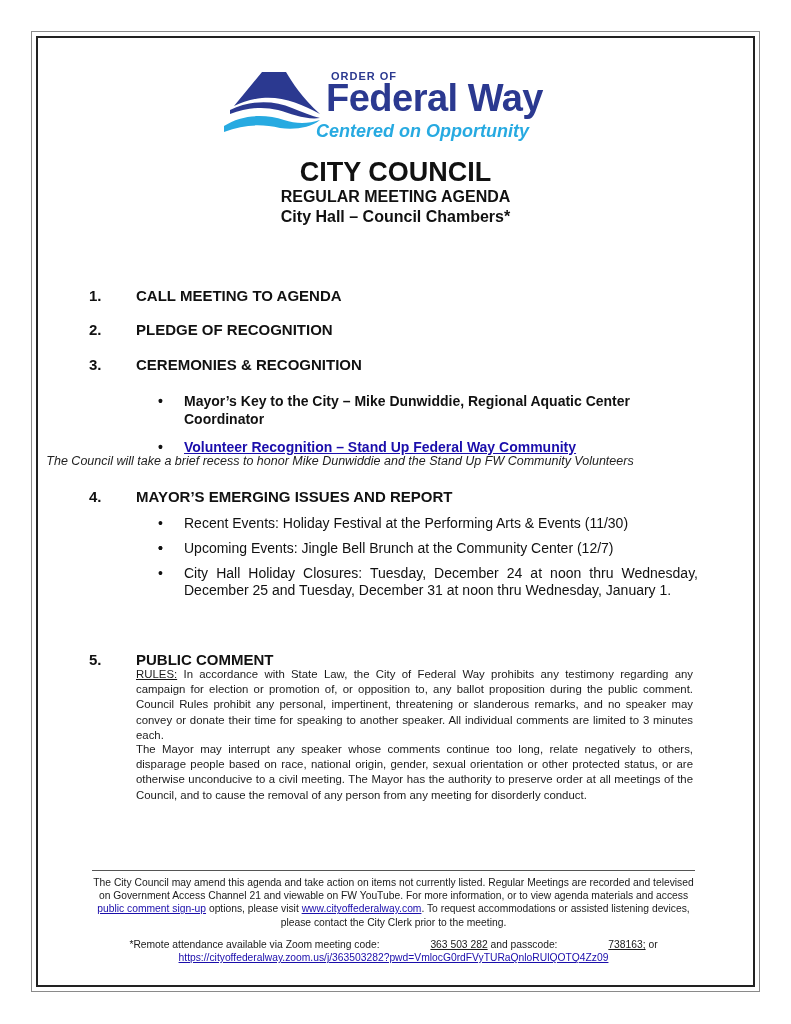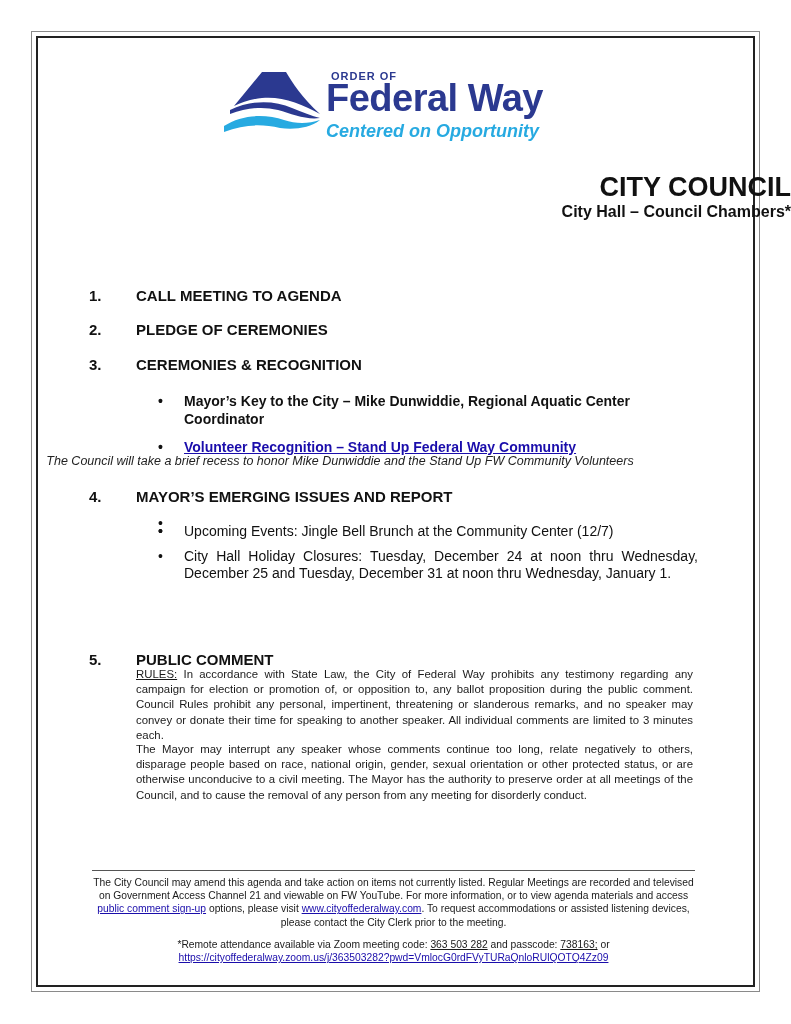--- a/index.html
+++ b/index.html
@@ -9,24 +9,24 @@
                   border: 1px solid #8a8a8a; box-sizing: border-box; }
   .inner-border { position: absolute; left: 36px; top: 36px; width: 719px; height: 951px;
                   border: 2px solid #222; box-sizing: border-box; }
 
   .logo { position: absolute; left: 222px; top: 66px; width: 350px; height: 80px; }
   .logo svg.mark { position: absolute; left: 0; top: 4px; }
   .logo .city-of { position: absolute; left: 109px; top: 4px; font-size: 11px; font-weight: bold;
                    color: #2b3990; letter-spacing: 1px; }
   .logo .fw { position: absolute; left: 104px; top: 10px; font-size: 38px; font-weight: bold;
               color: #2b3990; letter-spacing: -0.5px; line-height: 44px; }
-  .logo .tagline { position: absolute; left: 104px; top: 55px; font-size: 18px; font-style: italic;
+  .logo .tagline { position: absolute; left: 94px; top: 55px; font-size: 18px; font-style: italic;
                    font-weight: bold; color: #27aae1; }
 
-  .header { position: absolute; left: 0; width: 791px; text-align: right; top: 172px; }
+  .header { position: absolute; left: 0; width: 791px; text-align: center; top: 157px; }
   .header .title { font-size: 27px; font-weight: bold; line-height: 30px; }
   .header .sub { font-size: 16px; font-weight: bold; line-height: 20px; }
 
   .item { position: absolute; left: 89px; font-size: 15px; font-weight: bold; }
   .item .num { position: absolute; left: 0; top: 0; }
   .item .label { position: absolute; left: 47px; top: 0; white-space: nowrap; }
 
   .bullet-list { position: absolute; font-size: 14px; }
   .bullet { position: relative; padding-left: 26px; }
   .bullet .dot { position: absolute; left: 0; top: 0; }
@@ -41,51 +41,52 @@
 
   .para { position: absolute; left: 136px; width: 557px; font-size: 11.4px; line-height: 15.2px;
           text-align: justify; color: #1a1a1a; }
   .para .u { text-decoration: underline; }
 
   .footer-rule { position: absolute; left: 92px; top: 870px; width: 603px; height: 0;
                  border-top: 1px solid #555; }
   .footer-text { position: absolute; left: 92px; width: 603px; text-align: center; font-size: 10.3px;
                  line-height: 13.2px; color: #1a1a1a; }
   .footer-text a { color: #1a0dab; text-decoration: underline; }
-  .footer-text .u { text-decoration: underline; }
+  .footer-text .u { text-decoration: underline; margin-left: 48px; }
 </style>
 </head>
 <body>
 
 <div class="outer-border"></div>
 <div class="inner-border"></div>
 
 <div class="logo">
   <svg class="mark" width="100" height="62" viewBox="0 0 100 62">
     <path d="M40 2 L64 2 C70 12 80 28 98 44 C80 34 60 26 40 28 C30 29 20 32 12 36 Z" fill="#2b3990"></path>
     <path d="M8 40 C28 30 52 30 70 38 C80 42 90 46 98 48 C84 50 70 44 56 40 C40 36 24 38 8 44 Z" fill="#2b3990"></path>
     <path d="M2 56 C20 44 44 44 62 50 C74 54 86 54 98 50 C88 58 72 60 58 58 C40 54 22 54 2 62 Z" fill="#27aae1"></path>
   </svg>
   <span class="city-of">ORDER OF</span>
   <span class="fw">Federal Way</span>
   <span class="tagline">Centered on Opportunity</span>
 </div>
 
 <div class="header">
   <div class="title">CITY COUNCIL</div>
+  <div class="sub">REGULAR MEETING AGENDA</div>
   <div class="sub">City Hall – Council Chambers*</div>
 </div>
 
 <div class="item" style="top:287px">
   <span class="num">1.</span>
   <span class="label">CALL MEETING TO AGENDA</span>
 </div>
 <div class="item" style="top:321px">
   <span class="num">2.</span>
-  <span class="label">PLEDGE OF CEREMONIES</span>
+  <span class="label">PLEDGE OF RECOGNITION</span>
 </div>
 <div class="item" style="top:356px">
   <span class="num">3.</span>
   <span class="label">CEREMONIES &amp; RECOGNITION</span>
 </div>
 
 <div class="bullet-list b3">
   <div class="bullet" style="margin-bottom:10px">
     <span class="dot">•</span>
     <span>Mayor’s Key to the City – Mike Dunwiddie, Regional Aquatic Center Coordinator</span>
@@ -98,20 +99,21 @@
 <div class="recess">The Council will take a brief recess to honor Mike Dunwiddie and the Stand Up FW Community Volunteers</div>
 
 <div class="item" style="top:488px">
   <span class="num">4.</span>
   <span class="label">MAYOR’S EMERGING ISSUES AND REPORT</span>
 </div>
 
 <div class="bullet-list b4">
   <div class="bullet">
     <span class="dot">•</span>
+    <span>Recent Events: Holiday Festival at the Performing Arts &amp; Events (11/30)</span>
   </div>
   <div class="bullet">
     <span class="dot">•</span>
   </div>
   <div class="bullet">
     <span class="dot">•</span>
     <span>Upcoming Events: Jingle Bell Brunch at the Community Center (12/7)</span>
   </div>
   <div class="bullet">
     <span class="dot">•</span>

